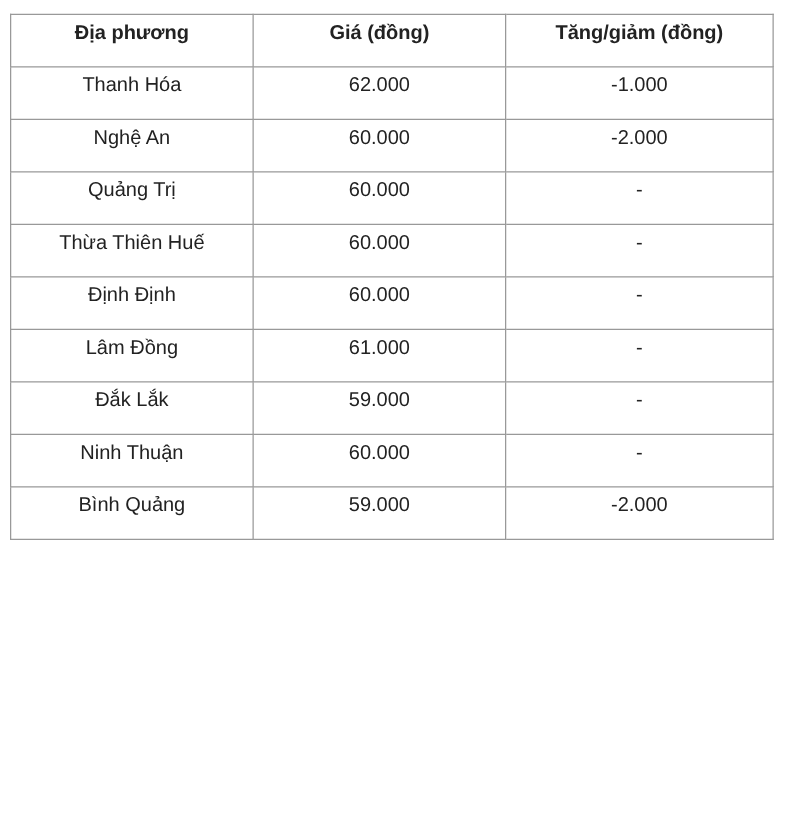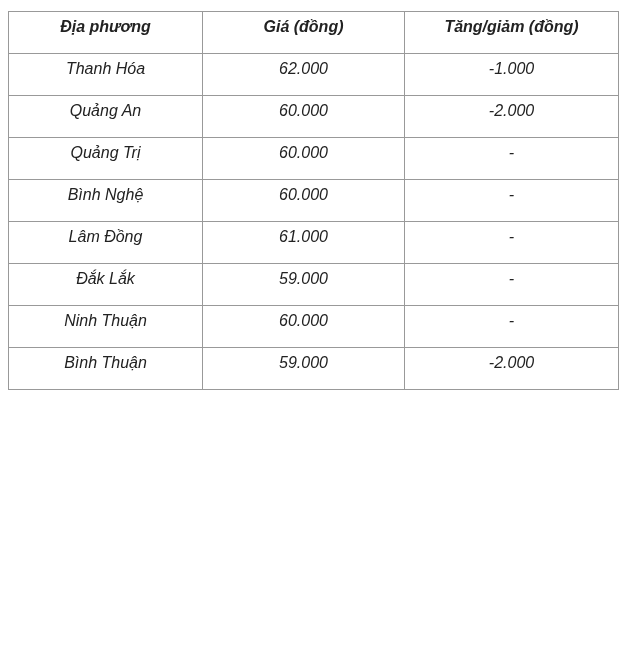--- a/index.html
+++ b/index.html
@@ -12,21 +12,20 @@
       font-size: 16px;
     }
     table.price-table th, table.price-table td {
       border: 1px solid #999999;
       text-align: center;
       vertical-align: top;
       height: 42px;
       padding: 6px 4px 0 4px;
       box-sizing: border-box;
       line-height: 18px;
-      font-style: italic;
     }
     table.price-table th { font-weight: bold; color: #222222; }
     col.c1 { width: 194px; }
     col.c2 { width: 202px; }
     col.c3 { width: 214px; }
   </style>
 </head>
 <body>
 
 <table class="price-table">
@@ -42,48 +41,53 @@
       <th>Tăng/giảm (đồng)</th>
     </tr>
   </thead>
   <tbody>
     <tr>
         <td>Thanh Hóa</td>
         <td>62.000</td>
         <td>-1.000</td>
       </tr>
     <tr>
-        <td>Quảng An</td>
+        <td>Nghệ An</td>
         <td>60.000</td>
         <td>-2.000</td>
       </tr>
     <tr>
         <td>Quảng Trị</td>
         <td>60.000</td>
         <td>-</td>
       </tr>
     <tr>
-        <td>Bình Nghệ</td>
+        <td>Thừa Thiên Huế</td>
+        <td>60.000</td>
+        <td>-</td>
+      </tr>
+    <tr>
+        <td>Định Định</td>
         <td>60.000</td>
         <td>-</td>
       </tr>
     <tr>
         <td>Lâm Đồng</td>
         <td>61.000</td>
         <td>-</td>
       </tr>
     <tr>
         <td>Đắk Lắk</td>
         <td>59.000</td>
         <td>-</td>
       </tr>
     <tr>
         <td>Ninh Thuận</td>
         <td>60.000</td>
         <td>-</td>
       </tr>
     <tr>
-        <td>Bình Thuận</td>
+        <td>Bình Quảng</td>
         <td>59.000</td>
         <td>-2.000</td>
       </tr>
   </tbody>
 </table>
 
 </body></html>

